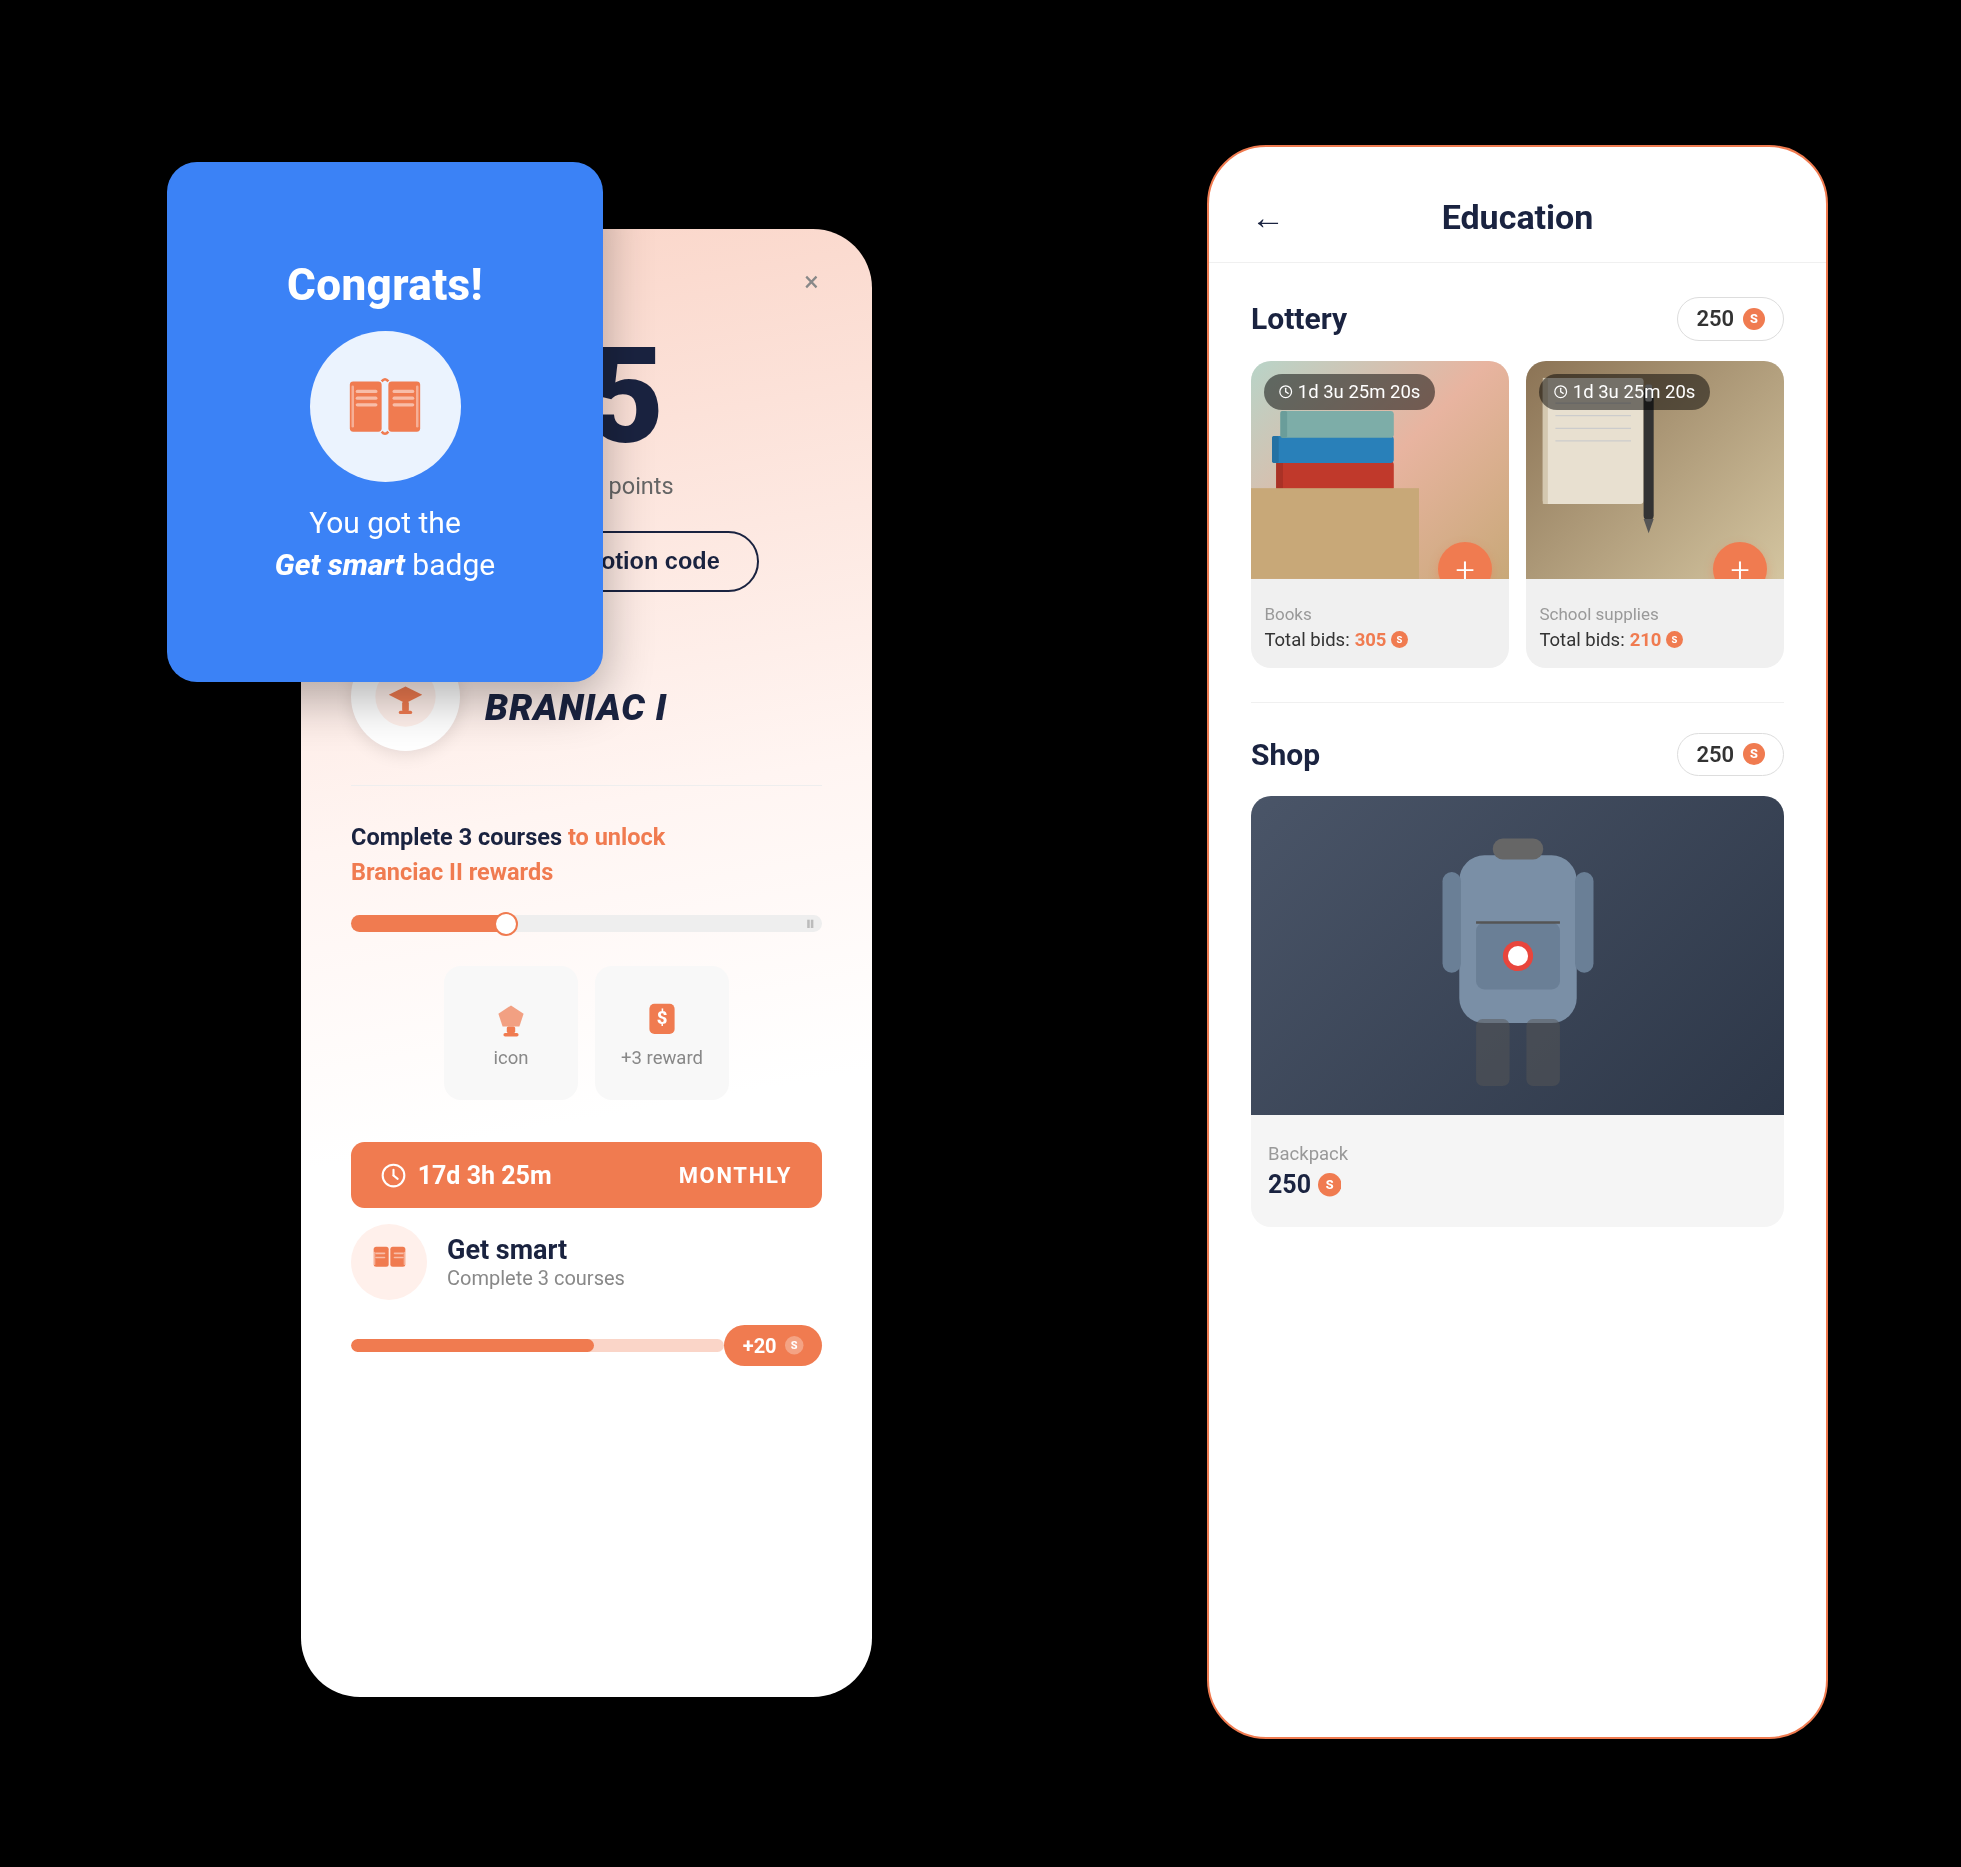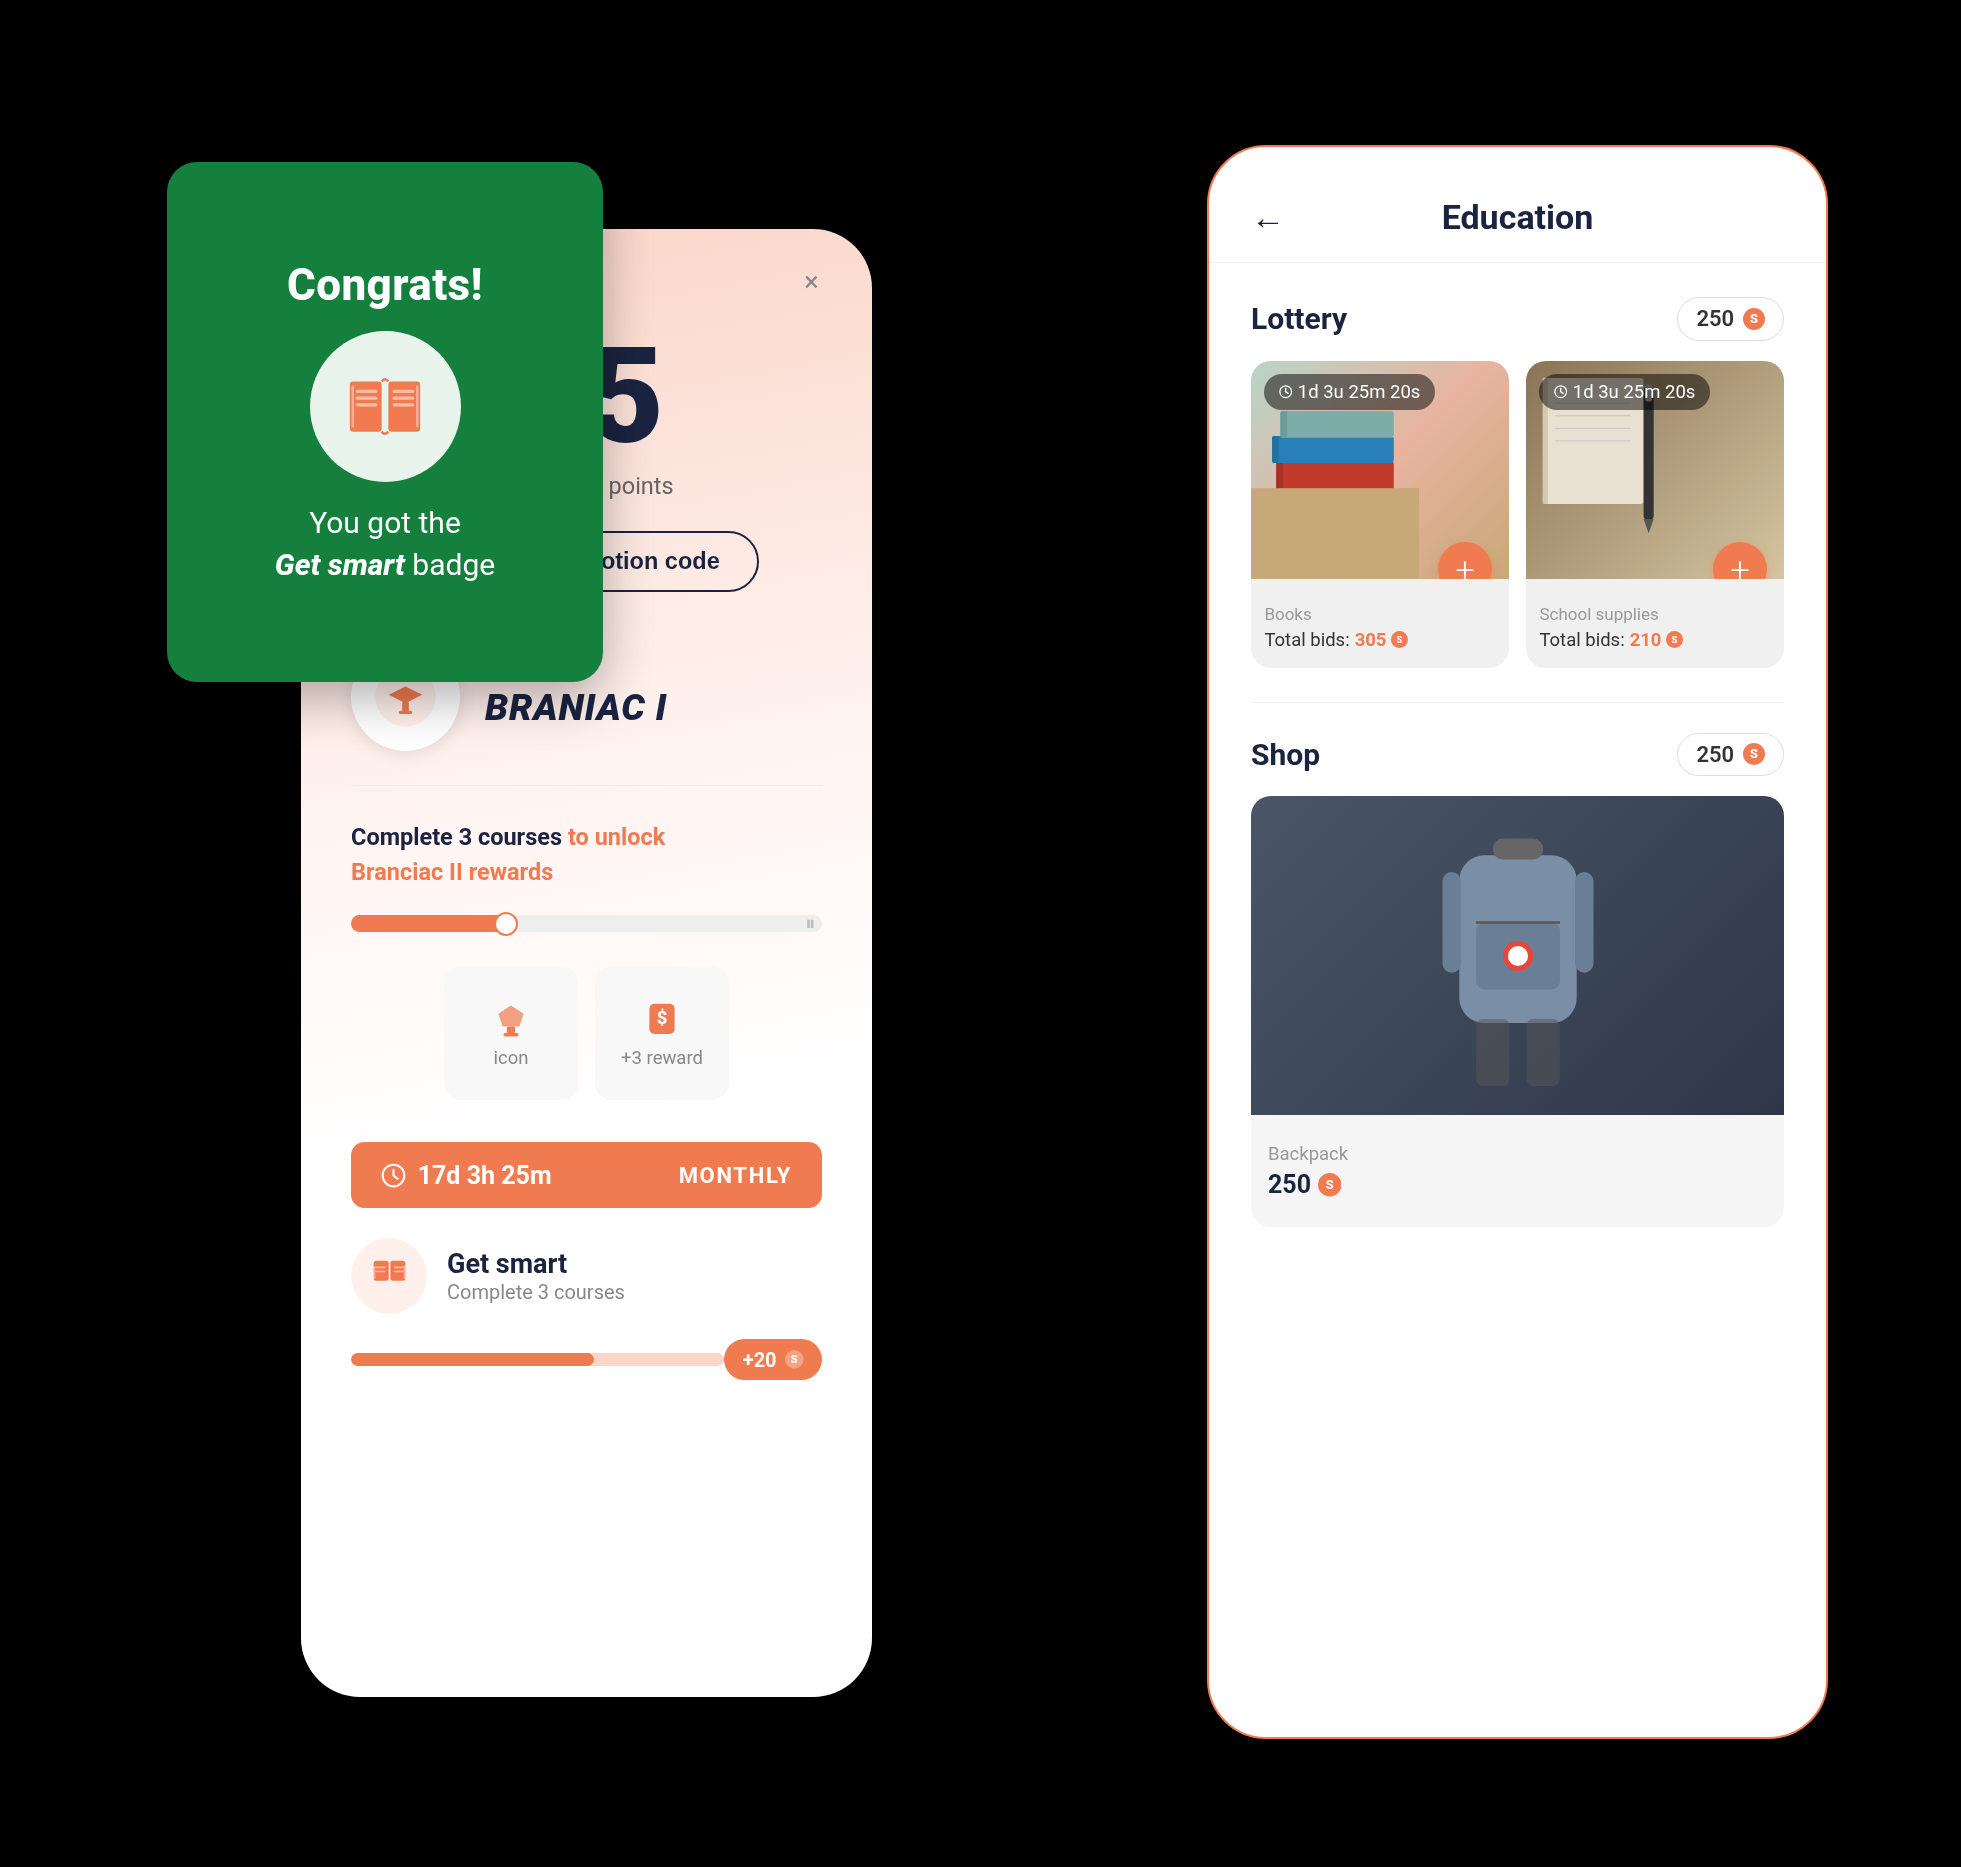--- a/index.html
+++ b/index.html
@@ -18,21 +18,21 @@
       height: 1678px;
     }
 
     
     .congrats-card {
       position: absolute;
       left: 67px;
       top: 67px;
       width: 436px;
       height: 520px;
-      background: #15803d;
+      background: #3b82f6;
       border-radius: 30px;
       display: flex;
       flex-direction: column;
       align-items: center;
       justify-content: center;
       gap: 20px;
       z-index: 10;
       box-shadow: 0 17px 50px rgba(0,0,0,0.3);
     }
     .congrats-title {
@@ -237,21 +237,21 @@
       color: #888;
     }
     .timer-bar {
       width: 100%;
       background: #F07B50;
       border-radius: 13.4px;
       padding: 18.5px 30px;
       display: flex;
       align-items: center;
       justify-content: space-between;
-      margin-bottom: 30px;
+      margin-bottom: 16px;
     }
     .timer-bar-left {
       display: flex;
       align-items: center;
       gap: 11.7px;
       color: #fff;
       font-size: 25px;
       font-weight: 700;
     }
     .timer-bar-right {

